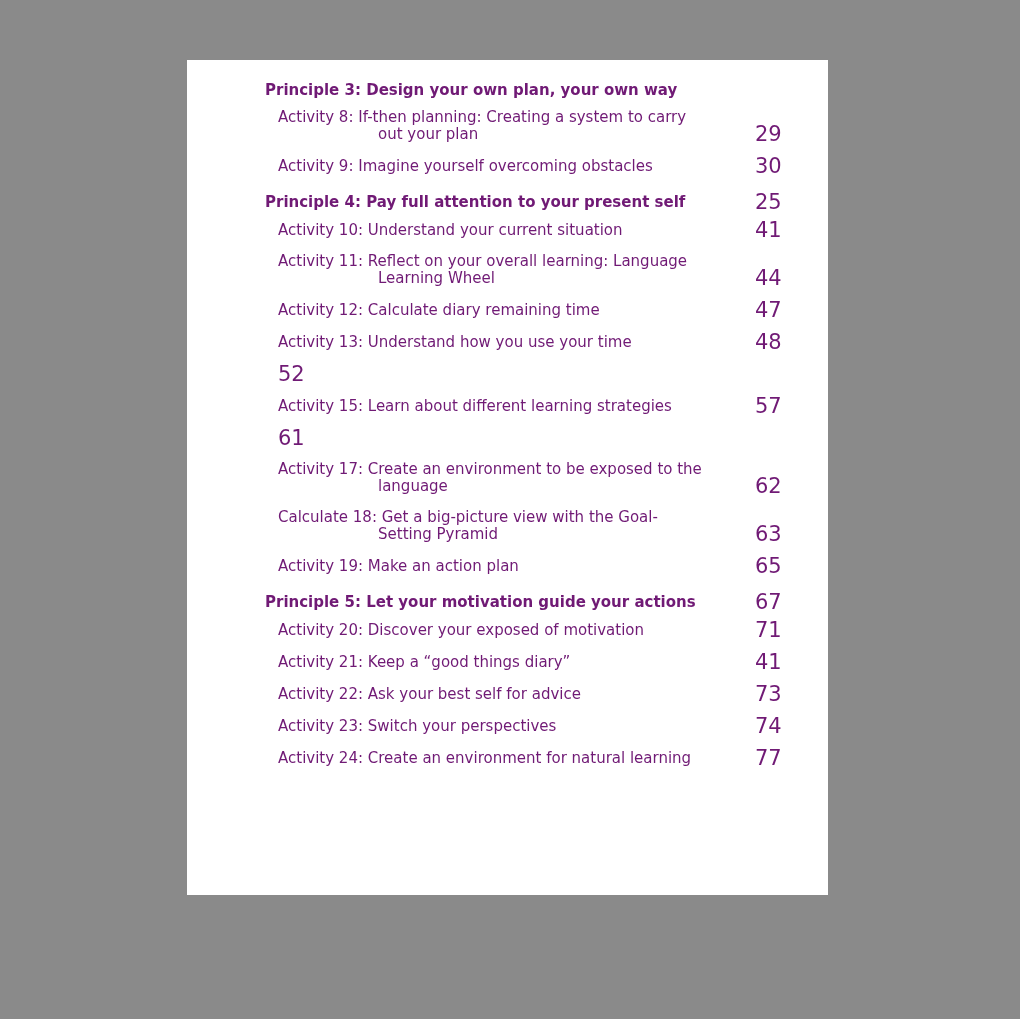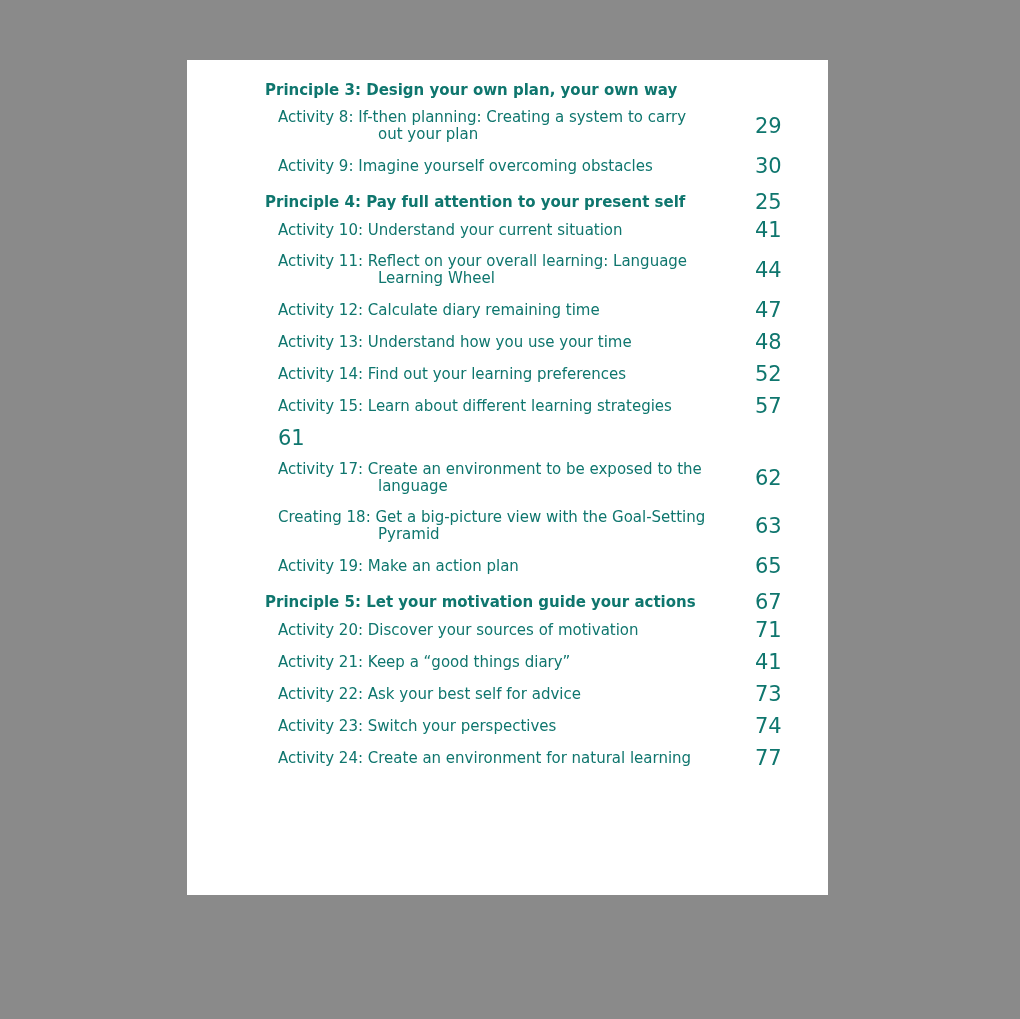--- a/index.html
+++ b/index.html
@@ -40,41 +40,41 @@
     margin: 0;
     width: 490px;
     box-sizing: border-box;
     padding-right: 50px;
     font-size: 15px;
     line-height: 18px;
     font-weight: bold;
   }
   .item-row {
     display: flex;
-    align-items: center;
+    align-items: flex-end;
     margin: 0 0 14px 91px;
   }
   .item-text {
     width: 477px;
     box-sizing: border-box;
     padding: 0 48px 0 100px;
     text-indent: -100px;
     font-size: 15px;
     line-height: 17px;
   }
   .num {
     font-size: 21px;
     line-height: 18px;
     white-space: nowrap;
   }
 </style>
 </head>
 <body style="background: rgb(138, 138, 138);">
 
-<div class="page" style="background: rgb(255, 255, 255); color: #0f766e;">
+<div class="page" style="background: rgb(255, 255, 255); color: #701a75;">
   <div class="toc">
       <div class="section">
         <div class="sec-row">
           <h2 class="sec-title">Principle 3: Design your own plan, your own way</h2>
           <div class="num"></div>
         </div>
         <div class="item-row">
           <div class="item-text"><span class="lbl">Activity 8:</span> <span class="txt">If-then planning: Creating a system to carry out your plan</span></div>
           <div class="num">29</div>
         </div>
@@ -98,50 +98,49 @@
         </div>
         <div class="item-row">
           <div class="item-text"><span class="lbl">Activity 12:</span> <span class="txt">Calculate diary remaining time</span></div>
           <div class="num">47</div>
         </div>
         <div class="item-row">
           <div class="item-text"><span class="lbl">Activity 13:</span> <span class="txt">Understand how you use your time</span></div>
           <div class="num">48</div>
         </div>
         <div class="item-row">
-          <div class="item-text"><span class="lbl">Activity 14:</span> <span class="txt">Find out your learning preferences</span></div>
           <div class="num">52</div>
         </div>
         <div class="item-row">
           <div class="item-text"><span class="lbl">Activity 15:</span> <span class="txt">Learn about different learning strategies</span></div>
           <div class="num">57</div>
         </div>
         <div class="item-row">
           <div class="num">61</div>
         </div>
         <div class="item-row">
           <div class="item-text"><span class="lbl">Activity 17:</span> <span class="txt">Create an environment to be exposed to the language</span></div>
           <div class="num">62</div>
         </div>
         <div class="item-row">
-          <div class="item-text"><span class="lbl">Creating 18:</span> <span class="txt">Get a big-picture view with the Goal-Setting Pyramid</span></div>
+          <div class="item-text"><span class="lbl">Calculate 18:</span> <span class="txt">Get a big-picture view with the Goal-Setting Pyramid</span></div>
           <div class="num">63</div>
         </div>
         <div class="item-row">
           <div class="item-text"><span class="lbl">Activity 19:</span> <span class="txt">Make an action plan</span></div>
           <div class="num">65</div>
         </div>
       </div>
       <div class="section">
         <div class="sec-row">
           <h2 class="sec-title">Principle 5: Let your motivation guide your actions</h2>
           <div class="num">67</div>
         </div>
         <div class="item-row">
-          <div class="item-text"><span class="lbl">Activity 20:</span> <span class="txt">Discover your sources of motivation</span></div>
+          <div class="item-text"><span class="lbl">Activity 20:</span> <span class="txt">Discover your exposed of motivation</span></div>
           <div class="num">71</div>
         </div>
         <div class="item-row">
           <div class="item-text"><span class="lbl">Activity 21:</span> <span class="txt">Keep a “good things diary”</span></div>
           <div class="num">41</div>
         </div>
         <div class="item-row">
           <div class="item-text"><span class="lbl">Activity 22:</span> <span class="txt">Ask your best self for advice</span></div>
           <div class="num">73</div>
         </div>

